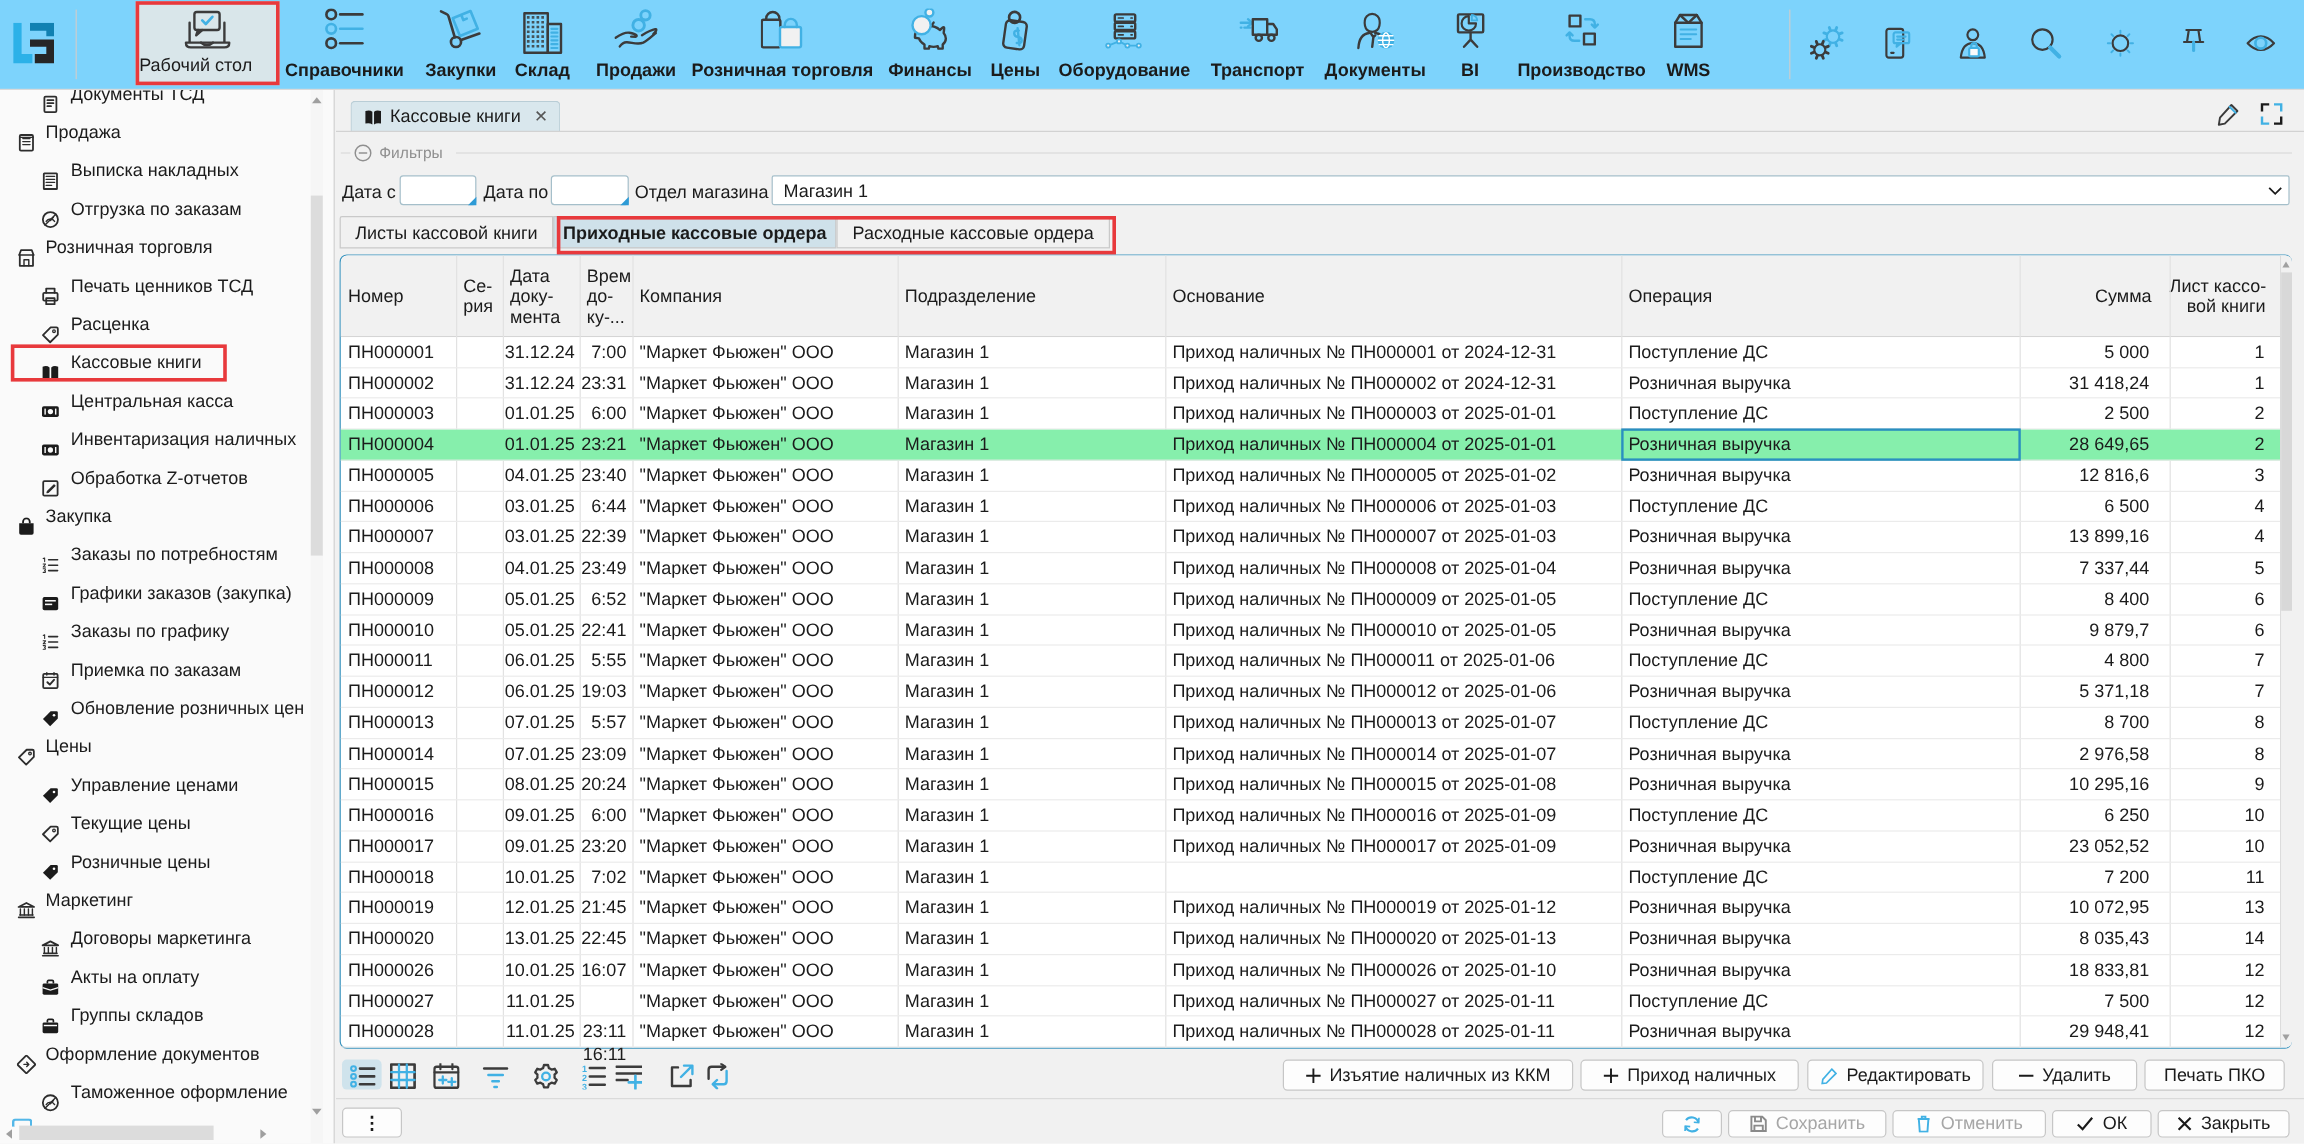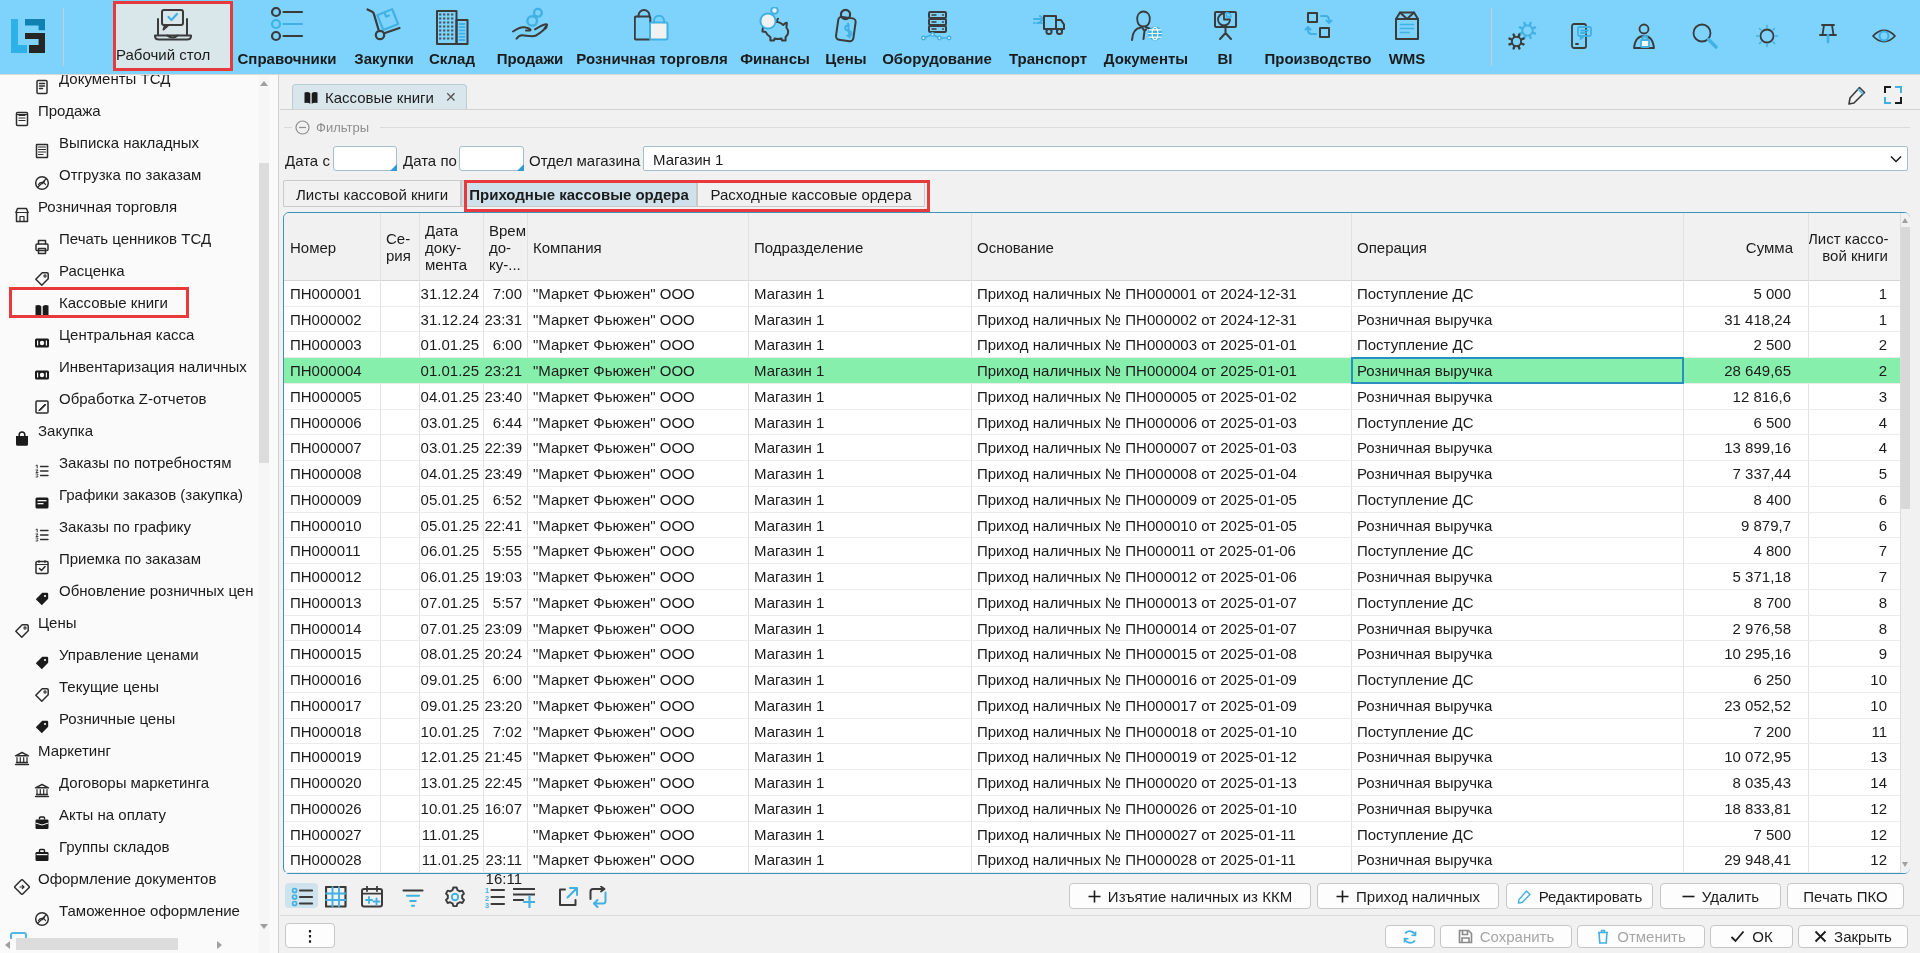--- a/index.html
+++ b/index.html
@@ -791,21 +791,20 @@
         <div style="left:1073px;width:326px;">Розничная выручка</div>
         <div style="left:1399px;width:108px;text-align:right;">23 052,52</div>
         <div style="left:1524px;width:79px;text-align:right;">10</div>
       </div>
       <div class="trow" style="top:505.58px">
         <div style="left:6px;width:90px;">ПН000018</div>
         <div style="left:135px;width:60px;text-align:right;">10.01.25</div>
         <div style="left:199px;width:39px;text-align:right;">7:02</div>
         <div style="left:249px;width:215px;">"Маркет Фьюжен" ООО</div>
         <div style="left:470px;width:217px;">Магазин 1</div>
-        <div style="left:693px;width:374px;">Приход наличных № ПН000018 от 2025-01-10</div>
         <div style="left:1073px;width:326px;">Поступление ДС</div>
         <div style="left:1399px;width:108px;text-align:right;">7 200</div>
         <div style="left:1524px;width:79px;text-align:right;">11</div>
       </div>
       <div class="trow" style="top:531.32px">
         <div style="left:6px;width:90px;">ПН000019</div>
         <div style="left:135px;width:60px;text-align:right;">12.01.25</div>
         <div style="left:199px;width:39px;text-align:right;">21:45</div>
         <div style="left:249px;width:215px;">"Маркет Фьюжен" ООО</div>
         <div style="left:470px;width:217px;">Магазин 1</div>

